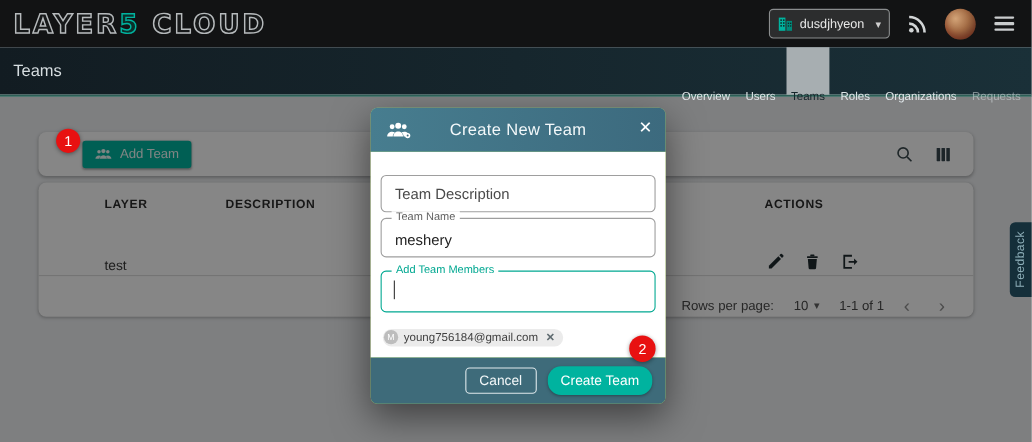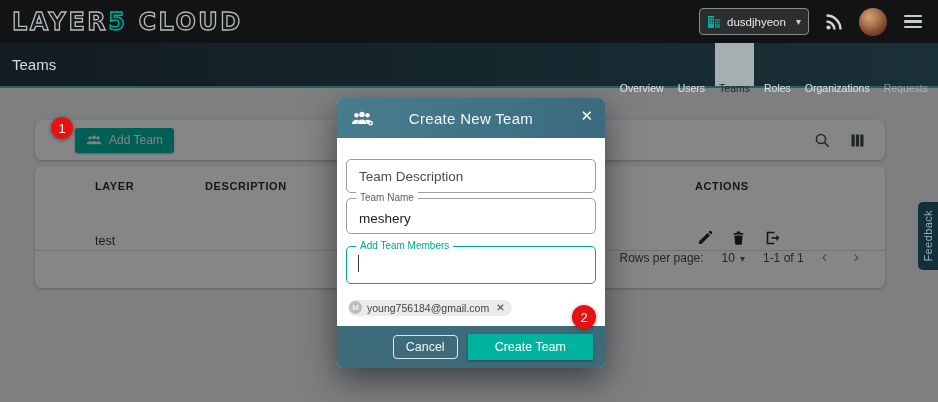--- a/index.html
+++ b/index.html
@@ -43,21 +43,21 @@
   .t-headers { display:flex; padding:14px 0 8px 0; }
   .th { font-size:11px; font-weight:bold; letter-spacing:.6px; color:#2d2d2d; }
   .th-name { margin-left:60px; width:110px; }
   .th-desc { width:490px; }
   .th-actions { width:120px; }
   .t-row { display:flex; align-items:flex-end; height:48px; }
   .td-name { margin-left:60px; width:110px; font-size:12.5px; color:#3a3a3a; }
   .td-desc { width:490px; }
   .td-actions { width:130px; display:flex; gap:14px; align-items:center; }
   .t-divider { border-top:1px solid #dcdcdc; margin:2px 0 0 0; }
-  .t-pagination { display:flex; align-items:flex-start; justify-content:flex-end; gap:18px; height:34px; padding-right:26px; font-size:12px; color:#4a4a4a; }
+  .t-pagination { display:flex; align-items:flex-end; justify-content:flex-end; gap:18px; height:34px; padding-right:26px; font-size:12px; color:#4a4a4a; }
   .rpp-select { display:flex; align-items:center; gap:5px; cursor:pointer; }
   .pg-chevrons { display:flex; gap:26px; }
   .pg-chevrons span { color:#909090; font-size:17px; line-height:12px; cursor:pointer; }
 
   
   .overlay { position:absolute; left:0; top:88px; width:938px; height:314px; background:rgba(0,0,0,.47); z-index:2; }
 
   
   .feedback-tab { position:absolute; right:0; top:202px; width:20px; height:68px; background:#152f3a; border-radius:5px 0 0 5px; z-index:3; display:flex; align-items:center; justify-content:center; cursor:pointer; }
   .feedback-tab span { writing-mode:vertical-rl; transform:rotate(180deg); color:#8fb0ba; font-size:11px; letter-spacing:.4px; }
@@ -78,21 +78,21 @@
   .field-members { height:38px; margin-top:12px; border:1.5px solid #00a891; }
   .field-members .flabel { color:#00a891; }
   .cursor-line { position:absolute; left:11px; top:8px; width:1px; height:17px; background:#333; }
   .chip-row { margin-top:12px; padding-left:2px; }
   .chip { display:inline-flex; align-items:center; gap:5px; background:#ebebeb; border-radius:16px; padding:1px 7px 1px 1px; height:16px; }
   .chip-avatar { width:13px; height:13px; border-radius:50%; background:#bdbdbd; color:#fff; font-size:8px; display:flex; align-items:center; justify-content:center; }
   .chip-label { font-size:10.5px; color:#424242; }
   .chip-x { background:none; border:none; font-size:10px; color:#5f6b70; cursor:pointer; padding:0 0 0 2px; font-weight:bold; }
   .modal-footer { background:#3e6b7a; border-radius:0 0 6px 6px; height:42px; display:flex; align-items:center; justify-content:flex-end; gap:10px; padding:0 12px; }
   .btn-cancel { background:transparent; border:1px solid #dfe9ec; border-radius:4px; color:#f2f7f8; font-size:12.5px; height:24px; padding:0 12px; cursor:pointer; font-family:"Liberation Sans",sans-serif; }
-  .btn-create { background:#00b39f; border:none; border-radius:1px; color:#fff; font-size:12.5px; height:26px; padding:0 27px; cursor:pointer; box-shadow:0 1px 3px rgba(0,0,0,.35); font-family:"Liberation Sans",sans-serif; }
+  .btn-create { background:#00b39f; border:none; border-radius:12px; color:#fff; font-size:12.5px; height:26px; padding:0 12px; cursor:pointer; box-shadow:0 1px 3px rgba(0,0,0,.35); font-family:"Liberation Sans",sans-serif; }
 
   
   .step-badge { position:absolute; background:#e81111; color:#fff; border-radius:50%; display:flex; align-items:center; justify-content:center; font-size:13px; z-index:6; box-shadow:0 1px 4px rgba(0,0,0,.4); }
   .badge-1 { left:51px; top:117px; width:22px; height:22px; }
   .badge-2 { left:572px; top:305px; width:24px; height:24px; }
 </style>
 </head>
 <body>
 
 <div class="app">

